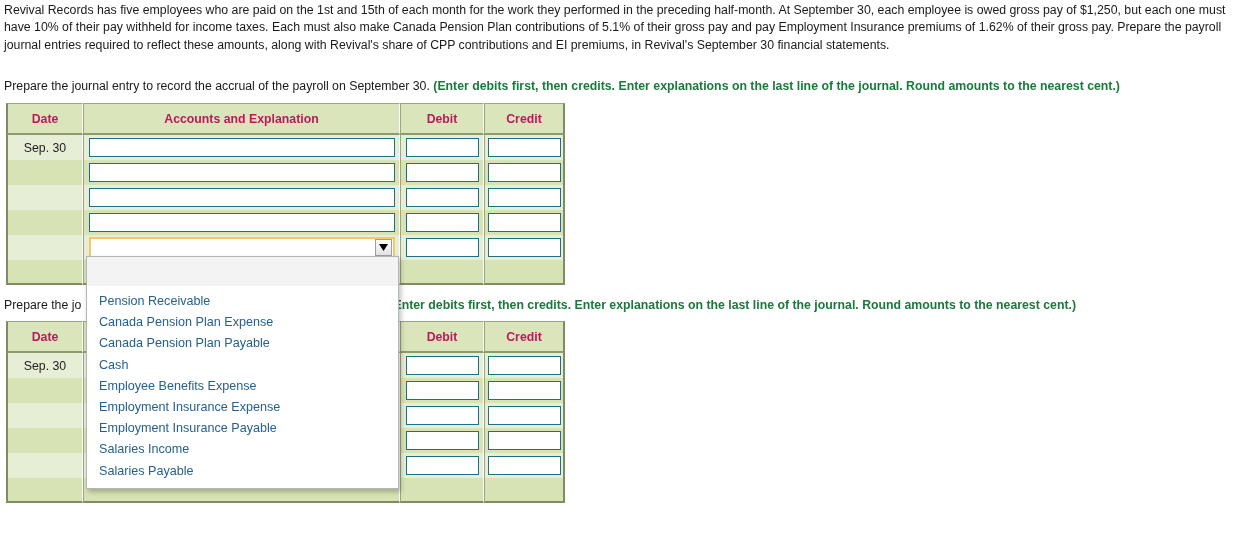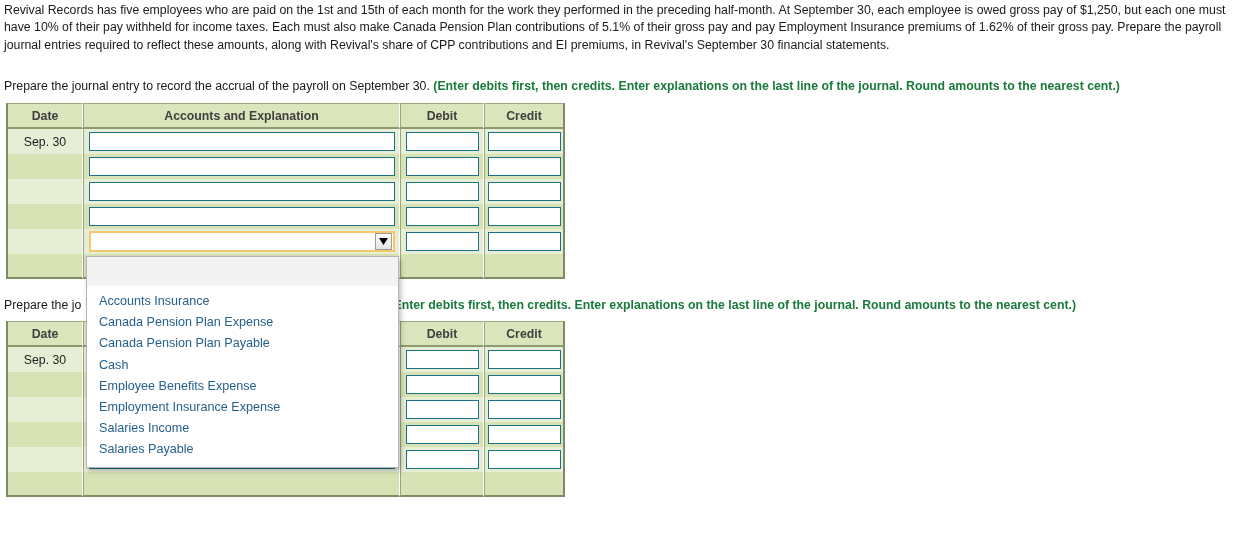--- a/index.html
+++ b/index.html
@@ -45,25 +45,25 @@
   
   .journal {
     position: absolute;
     border-collapse: separate;
     border-spacing: 0;
     table-layout: fixed;
     background: #cfdca8;
   }
   .journal th {
     background: #dbe5bb;
-    color: #404040;
+    color: #be185d;
     font-size: 12.3px;
     font-weight: bold;
     text-align: center;
-    height: 26px;
+    height: 32px;
     border-top: 1px solid #9aa77c;
     border-bottom: 2px solid #8d9a6d;
     border-right: 1px solid #ffffff;
     border-left: 1px solid #9aa77c;
     box-sizing: border-box;
     padding: 0;
   }
   .journal th:first-child { border-left: 2px solid #7f8c63; }
   .journal th:last-child  { border-right: 2px solid #7f8c63; }
 
@@ -347,22 +347,23 @@
         <td></td>
         <td></td>
         <td></td>
       </tr>
     </tbody>
 </table>
 
 <div class="dropdown-panel" id="dropdown-panel" style="left:86px; top:256px; width:313px;">
   <div class="dropdown-blank"></div>
   <div class="dropdown-list" id="dropdown-options">
-      <div class="dropdown-item">Accounts Insurance</div>
+      <div class="dropdown-item">Pension Receivable</div>
       <div class="dropdown-item">Canada Pension Plan Expense</div>
       <div class="dropdown-item">Canada Pension Plan Payable</div>
       <div class="dropdown-item">Cash</div>
       <div class="dropdown-item">Employee Benefits Expense</div>
       <div class="dropdown-item">Employment Insurance Expense</div>
+      <div class="dropdown-item">Employment Insurance Payable</div>
       <div class="dropdown-item">Salaries Income</div>
       <div class="dropdown-item">Salaries Payable</div>
     </div>
 </div>
 
 </body></html>

